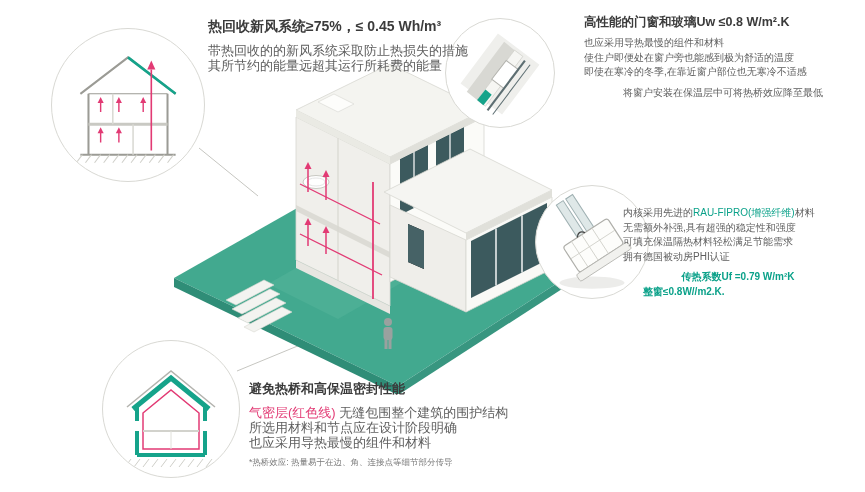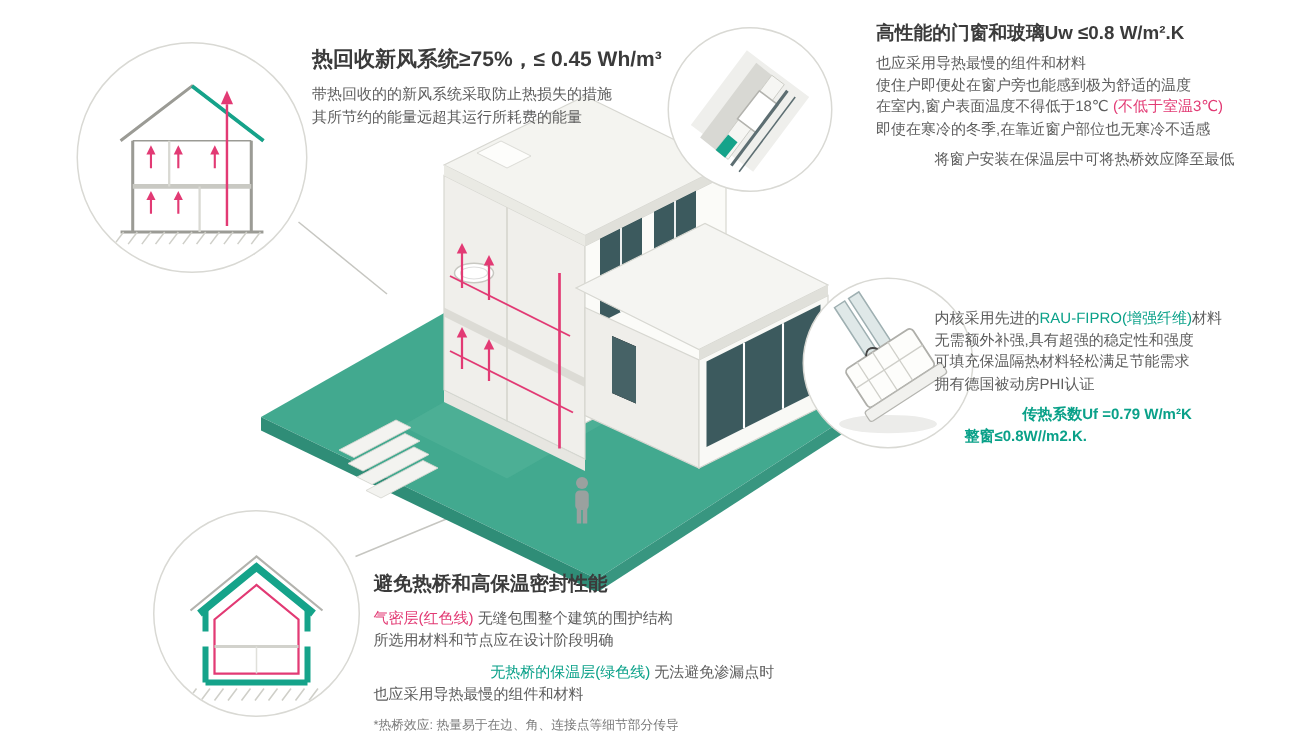--- a/index.html
+++ b/index.html
@@ -17,24 +17,24 @@
   #c-hrv{left:51px;top:28px;width:154px;height:154px;}
   #c-win{left:445px;top:18px;width:110px;height:110px;}
   #c-prof{left:535px;top:185px;width:114px;height:114px;}
   #c-therm{left:102px;top:340px;width:138px;height:138px;}
   .tb{position:absolute;z-index:4;}
   #t-hrv{left:208px;top:18px;width:360px;}
   #t-win{left:584px;top:14px;width:278px;}
   #t-prof{left:623px;top:206px;width:210px;}
   #t-therm{left:237px;top:380px;width:345px;margin-left:12px;}
   .h1{font-weight:bold;color:#3b3b3b;}
-  #t-hrv .h1{font-size:14px;margin-bottom:7px;margin-top:13px;}
+  #t-hrv .h1{font-size:14px;margin-bottom:7px;}
   #t-win .h1{font-size:12.5px;margin-bottom:5px;}
   #t-therm .h1{font-size:13px;margin-bottom:7px;}
-  .body{font-size:10px;line-height:15px;color:#5e5e5e;}
+  .body{font-size:13px;line-height:15px;color:#5e5e5e;}
   #t-win .body{font-size:10px;line-height:14.5px;}
   #t-prof .body{font-size:10px;line-height:14.5px;}
   .gap{margin-top:6px;text-align:center;}
   .red{color:#e23a74;}
   .teal{color:#0aa189;}
   .tealbold{color:#0aa189;font-weight:bold;font-size:10px;line-height:14.5px;margin-left:20px;}
   .foot{font-size:8.5px;color:#7a7a7a;margin-top:7px;line-height:11px;}
 </style>
 </head>
 <body>
@@ -225,36 +225,34 @@
   <div class="tb" id="t-hrv">
     <div class="h1">热回收新风系统≥75%，≤ 0.45 Wh/m³</div>
     <div class="body">带热回收的的新风系统采取防止热损失的措施</div>
     <div class="body">其所节约的能量远超其运行所耗费的能量</div>
   </div>
 
   <div class="tb" id="t-win">
     <div class="h1">高性能的门窗和玻璃Uw ≤0.8 W/m².K</div>
     <div class="body">也应采用导热最慢的组件和材料</div>
     <div class="body">使住户即便处在窗户旁也能感到极为舒适的温度</div>
-    <div class="body"><span>在室内,窗户表面温度不得低于18℃ </span><span class="red">(不低于室温3℃)</span></div>
     <div class="body">即使在寒冷的冬季,在靠近窗户部位也无寒冷不适感</div>
     <div class="body gap">将窗户安装在保温层中可将热桥效应降至最低</div>
   </div>
 
   <div class="tb" id="t-prof">
     <div class="body"><span>内核采用先进的</span><span class="teal">RAU-FIPRO(增强纤维)</span><span>材料</span></div>
     <div class="body">无需额外补强,具有超强的稳定性和强度</div>
     <div class="body">可填充保温隔热材料轻松满足节能需求</div>
     <div class="body">拥有德国被动房PHI认证</div>
     <div class="tealbold gap">传热系数Uf =0.79 W/m²K</div>
     <div class="tealbold">整窗≤0.8W//m2.K.</div>
   </div>
 
   <div class="tb" id="t-therm">
     <div class="h1">避免热桥和高保温密封性能</div>
     <div class="body"><span class="red">气密层(红色线)</span><span> 无缝包围整个建筑的围护结构</span></div>
     <div class="body">所选用材料和节点应在设计阶段明确</div>
-    <div class="body gap"><span class="teal">无热桥的保温层(绿色线)</span><span> 无法避免渗漏点时</span></div>
     <div class="body">也应采用导热最慢的组件和材料</div>
     <div class="foot">*热桥效应: 热量易于在边、角、连接点等细节部分传导</div>
   </div>
 
 </div>
 
 </body></html>

